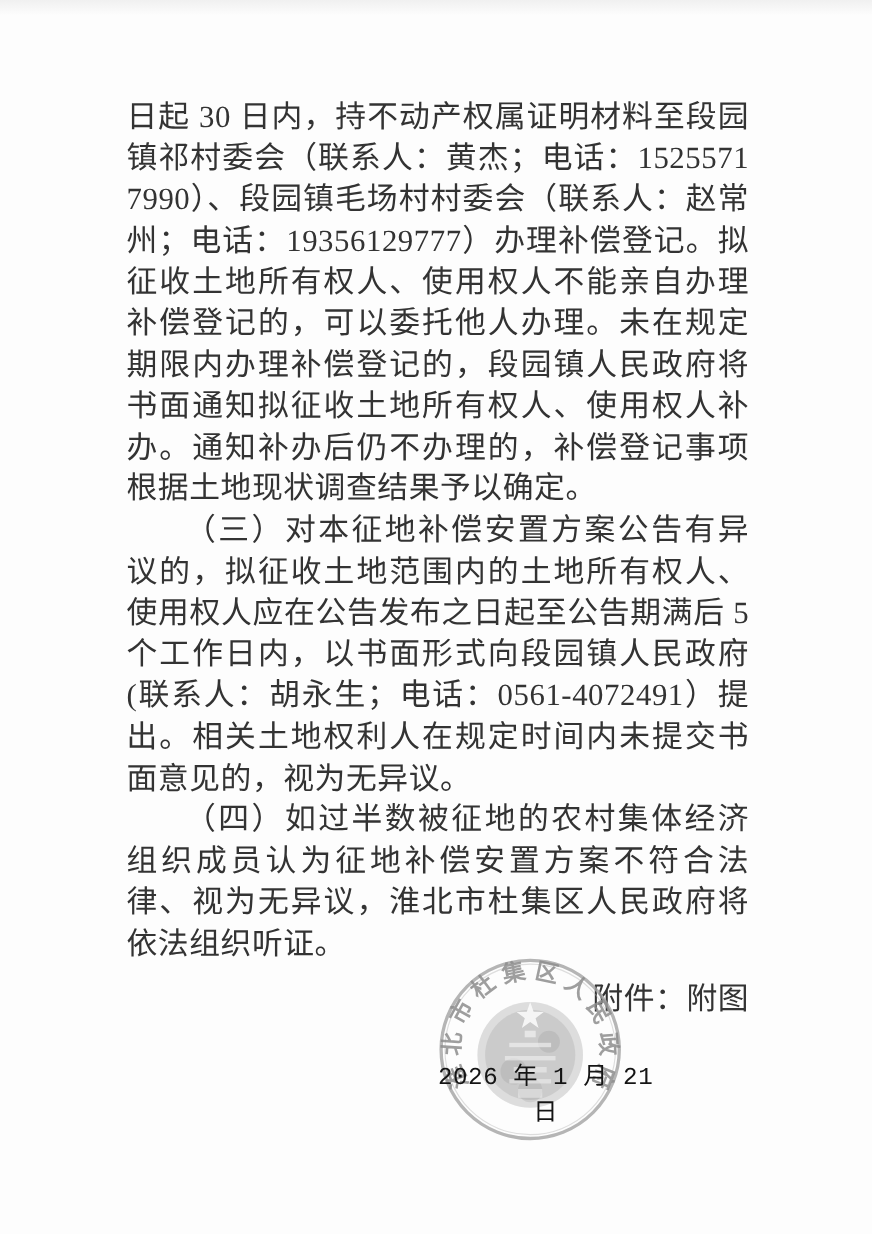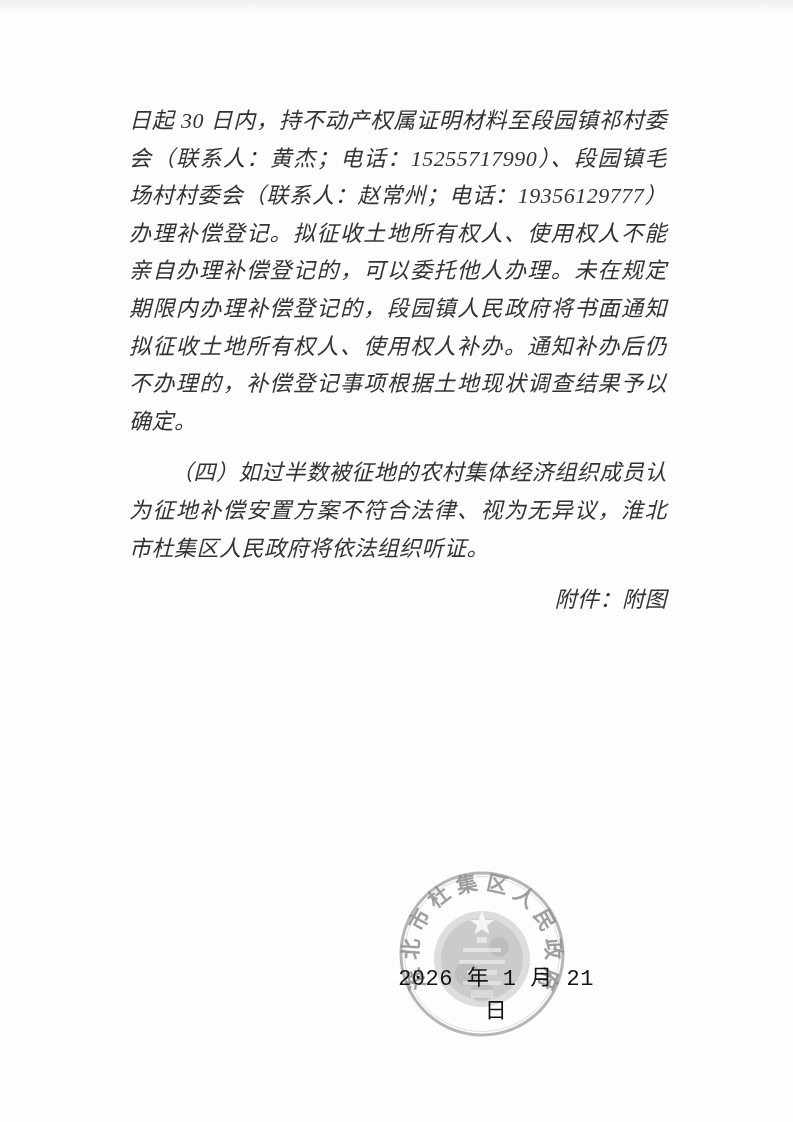--- a/index.html
+++ b/index.html
@@ -20,28 +20,27 @@
     background: linear-gradient(#f0f0f0 0px, #fdfdfd 14px, #fdfdfd 100%);
   }
   .content {
     position: absolute;
     left: 115px;
     top: 88px;
     width: 566px;
     color: #333333;
   }
   .para {
-    margin: 14px;
-    font-size: 22px;
+    margin: 0;
+    font-size: 28px;
     line-height: 37.6px;
     text-align: justify;
     text-justify: inter-ideograph;
     letter-spacing: 0.5px;
     word-break: break-all;
-    font-style: italic;
   }
   .para.indent {
     text-indent: 1.9em;
   }
   .para.attachment {
     margin-top: 13px;
     text-indent: 2.1em;
     text-align: right;
   }
   .seal {
@@ -77,20 +76,21 @@
     text-align: center;
   }
 </style>
 </head>
 <body>
 
 <div class="page">
 
   <div class="content">
     <p class="para">日起 30 日内，持不动产权属证明材料至段园镇祁村委会（联系人：黄杰；电话：15255717990）、段园镇毛场村村委会（联系人：赵常州；电话：19356129777）办理补偿登记。拟征收土地所有权人、使用权人不能亲自办理补偿登记的，可以委托他人办理。未在规定期限内办理补偿登记的，段园镇人民政府将书面通知拟征收土地所有权人、使用权人补办。通知补办后仍不办理的，补偿登记事项根据土地现状调查结果予以确定。</p>
+    <p class="para indent">（三）对本征地补偿安置方案公告有异议的，拟征收土地范围内的土地所有权人、使用权人应在公告发布之日起至公告期满后 5 个工作日内，以书面形式向段园镇人民政府(联系人：胡永生；电话：0561-4072491）提出。相关土地权利人在规定时间内未提交书面意见的，视为无异议。</p>
     <p class="para indent">（四）如过半数被征地的农村集体经济组织成员认为征地补偿安置方案不符合法律、视为无异议，淮北市杜集区人民政府将依法组织听证。</p>
     <p class="para attachment">附件：附图</p>
   </div>
 
   <div class="seal">
     <svg viewBox="0 0 170 170">
 
       <circle cx="85" cy="85" r="81" fill="none" stroke="#a2a2a2" stroke-width="3" opacity="0.8"></circle>
       <circle cx="85" cy="85" r="77.5" fill="none" stroke="#b6b6b6" stroke-width="1" opacity="0.45"></circle>
 

